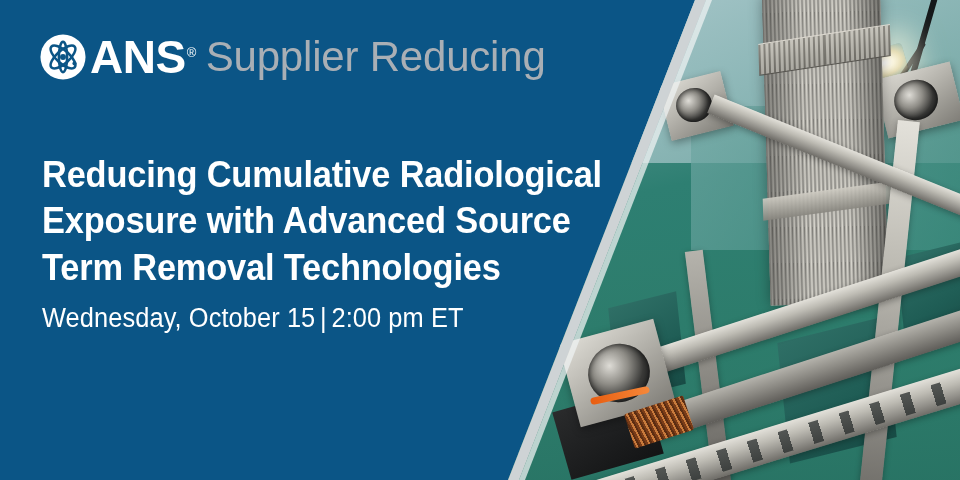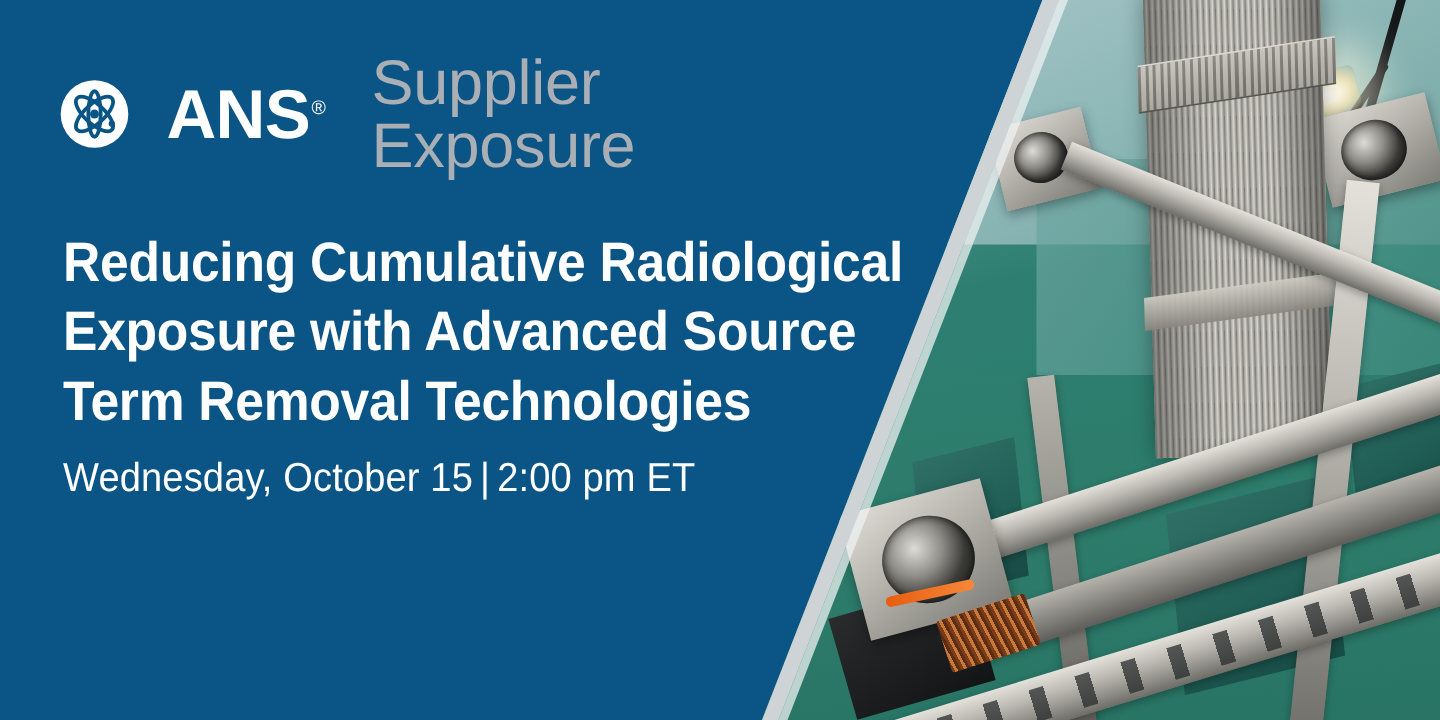--- a/index.html
+++ b/index.html
@@ -210,21 +210,20 @@
     width: 560px; height: 480px;
     z-index: 6;
   }
 
   
   .header-lockup {
     position: absolute;
     left: 40px; top: 34px;
     display: flex;
     align-items: center;
-    gap: 21px;
   }
   .ans-logo-mark {
     width: 46px; height: 46px;
     flex: 0 0 auto;
     margin-right: 4px;
   }
   .ans-word {
     font-size: 46px;
     font-weight: 700;
     letter-spacing: -0.5px;
@@ -390,21 +389,21 @@
         <circle cx="50" cy="50" r="49" fill="#ffffff"></circle>
         <g fill="none" stroke="#0b5586" stroke-width="5.5">
           <ellipse cx="50" cy="50" rx="34" ry="14" transform="rotate(42 50 50)"></ellipse>
           <ellipse cx="50" cy="50" rx="34" ry="14" transform="rotate(-42 50 50)"></ellipse>
           <ellipse cx="50" cy="50" rx="33" ry="9" transform="rotate(90 50 50)"></ellipse>
         </g>
         <circle cx="50" cy="50" r="6.5" fill="#0b5586"></circle>
         <circle cx="75" cy="64" r="4.5" fill="#0b5586"></circle>
       </svg>
       <div class="ans-word"><span>ANS</span><span class="ans-reg">®</span></div>
-      <div class="showcase-word">Supplier Exposure</div>
+      <div class="showcase-word">Supplier Reducing</div>
     </div>
 
     <div class="title">
       <span class="title-line">Reducing Cumulative Radiological</span>
       <span class="title-line">Exposure with Advanced Source</span>
       <span class="title-line">Term Removal Technologies</span>
     </div>
 
     <div class="date-line"><span>Wednesday, October 15</span><span class="date-sep">|</span><span>2:00 pm ET</span></div>
 

